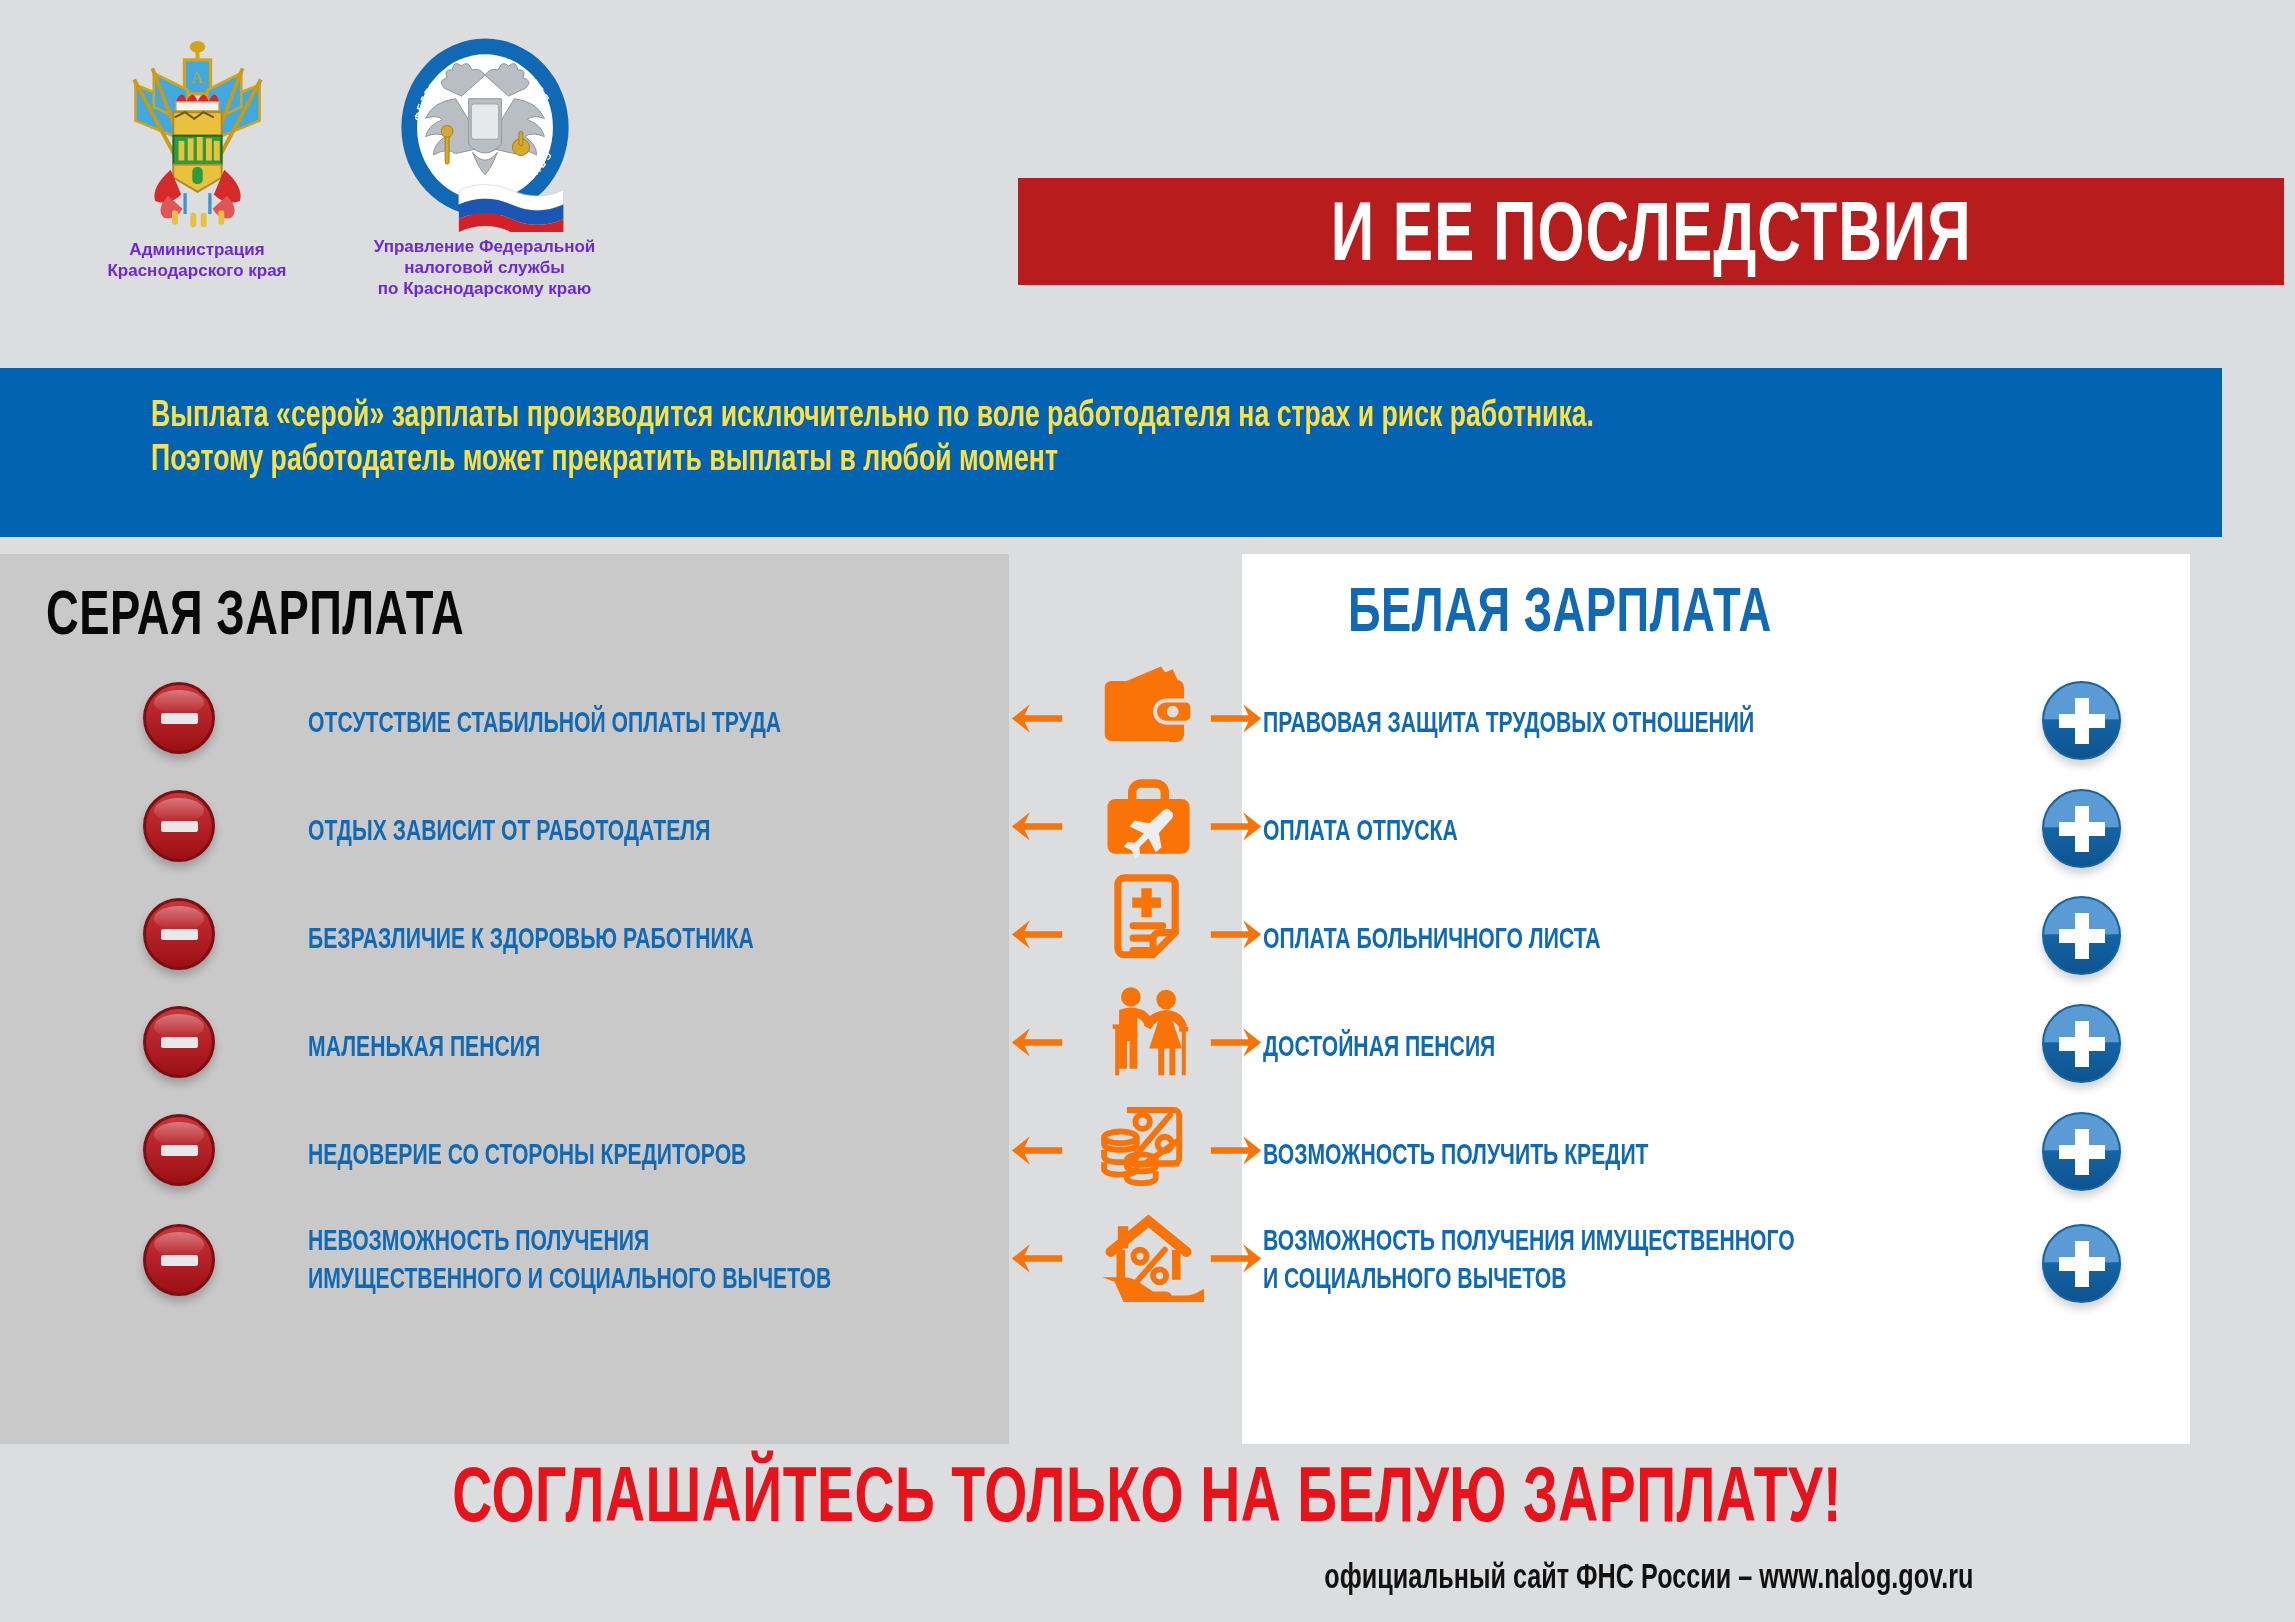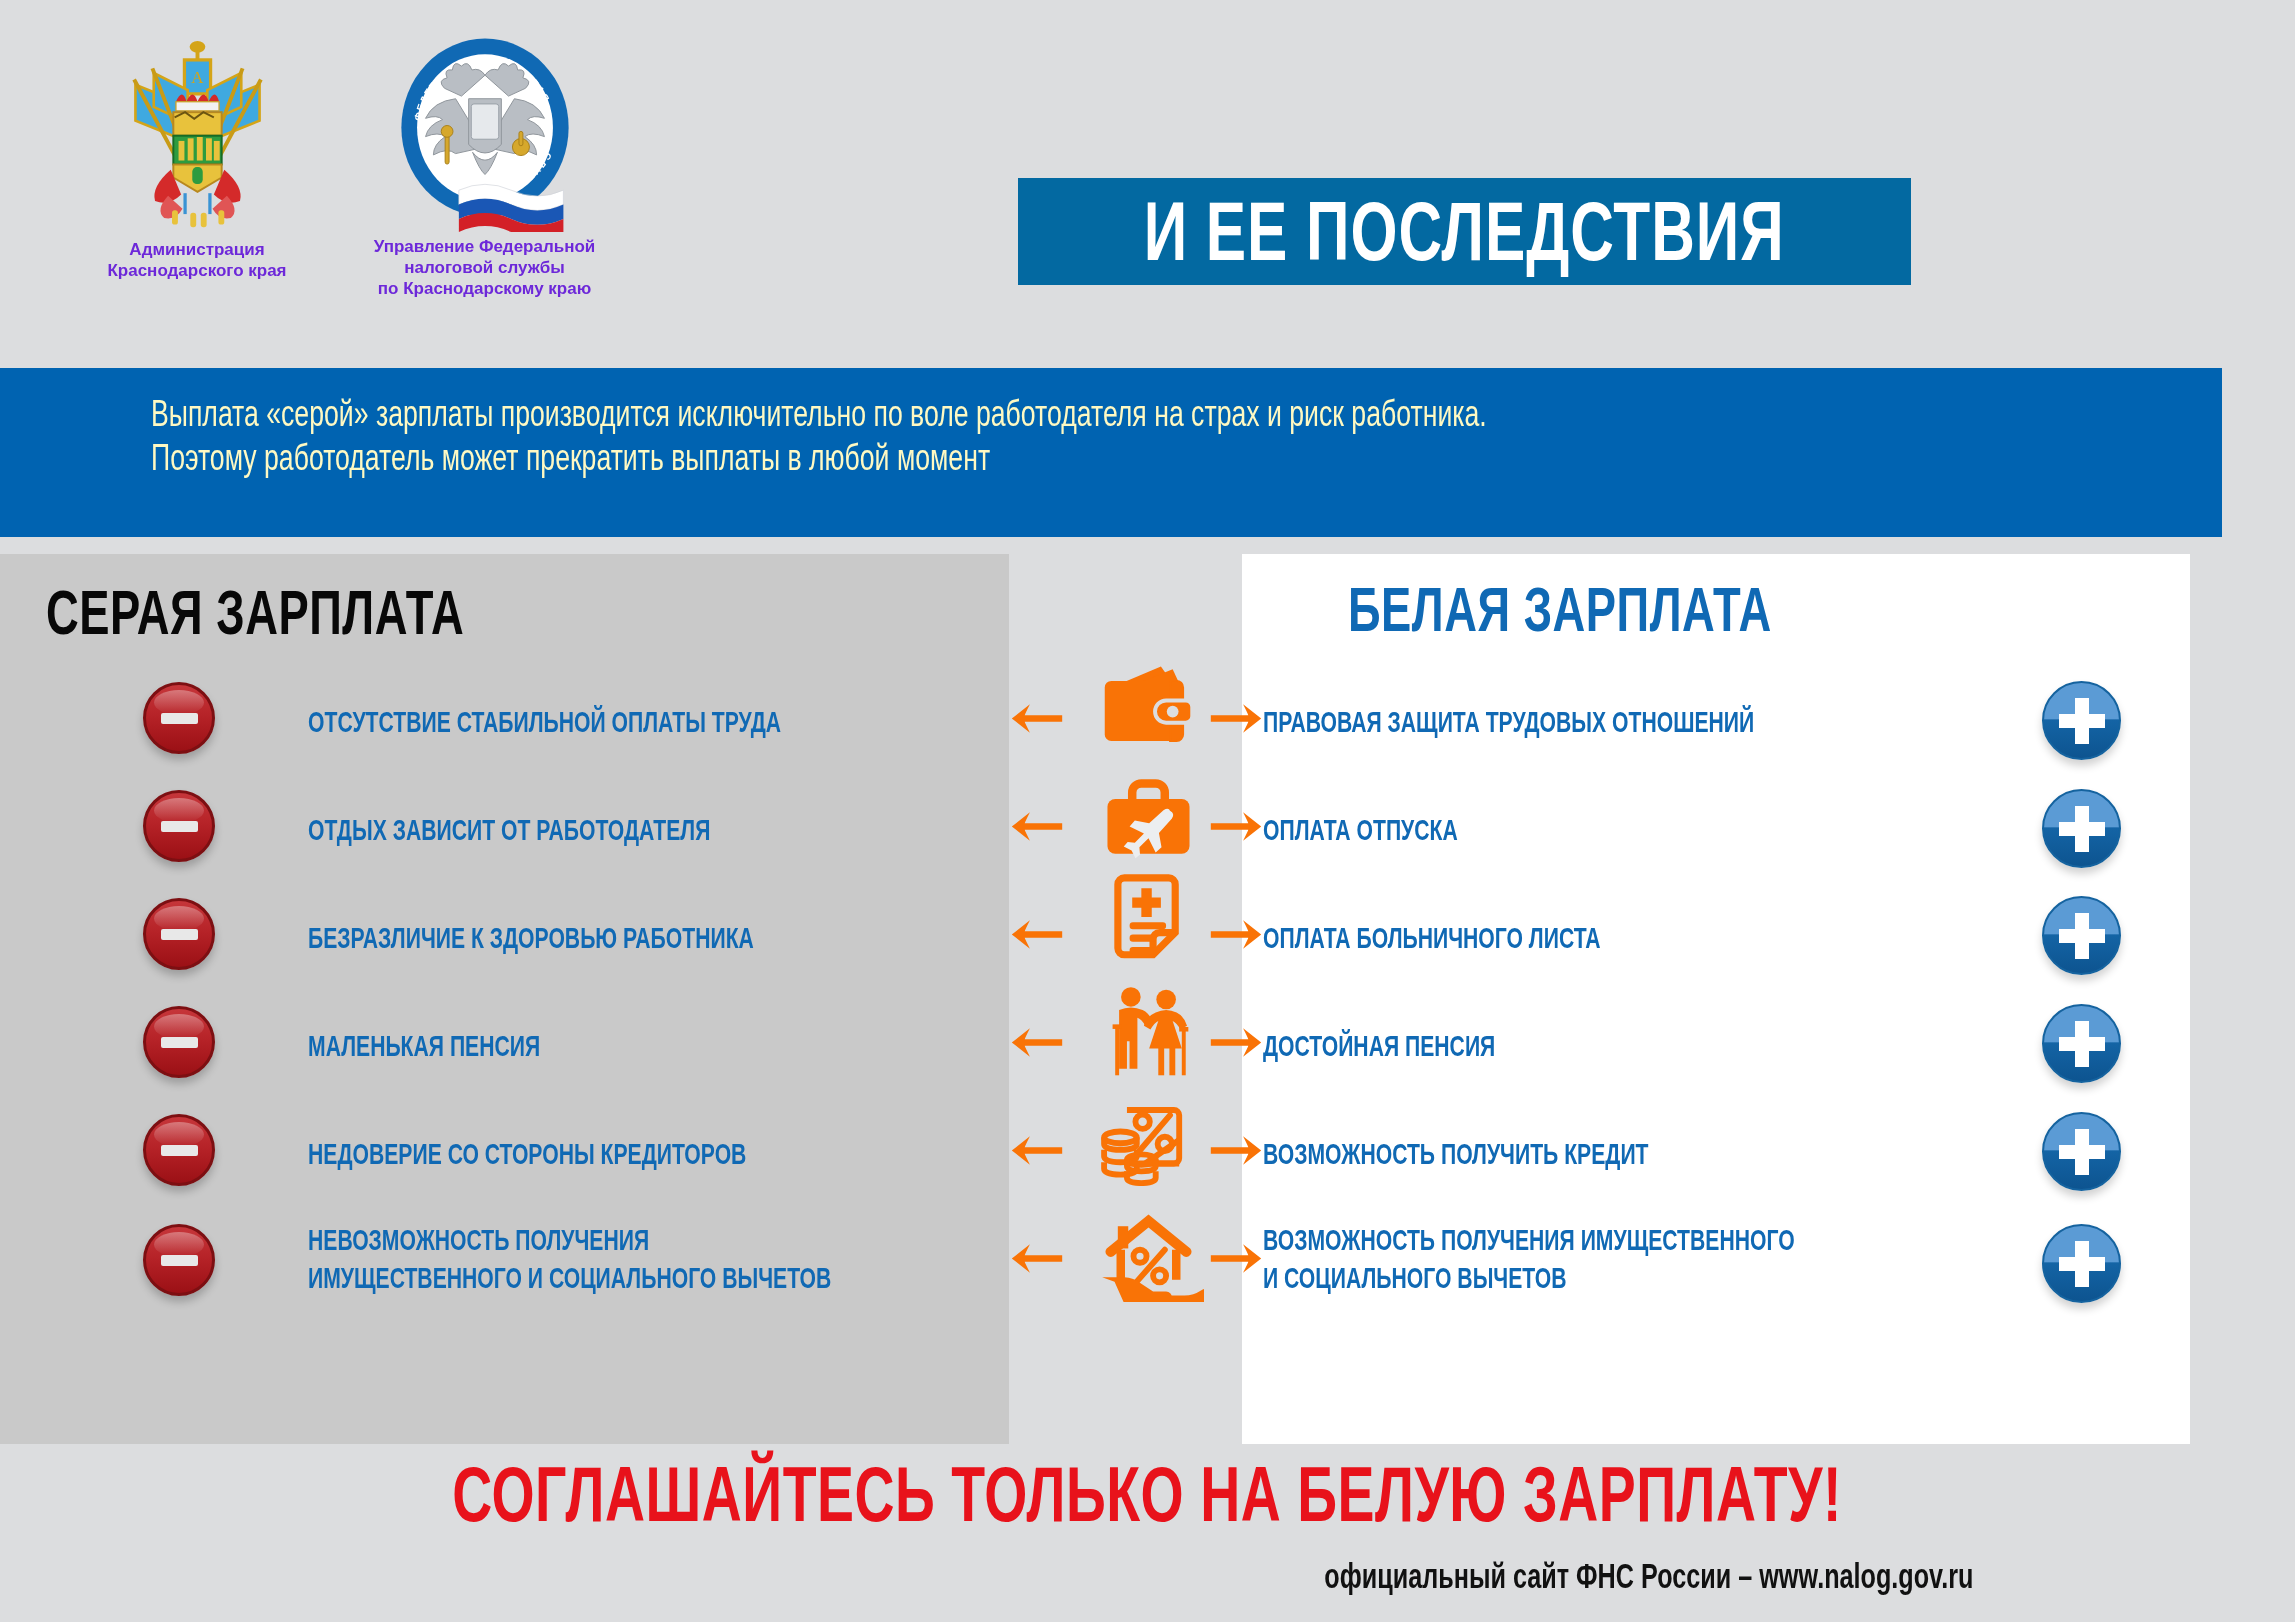--- a/index.html
+++ b/index.html
@@ -35,37 +35,37 @@
   }
   .emblem{height:196px;display:flex;align-items:flex-end;justify-content:center;}
 
   #title-main{
     position:absolute;left:1001px;top:65px;width:1126px;text-align:center;
   }
   #title-main .cond-c{
     font-size:84px;font-weight:bold;color:#1069b4;letter-spacing:1.3px;
   }
   #title-orange{
-    position:absolute;left:1018px;top:178px;width:893px;height:107px;
-    background:#0369a1;display:flex;align-items:center;justify-content:center;
+    position:absolute;left:1018px;top:178px;width:1266px;height:107px;
+    background:#b91c1c;display:flex;align-items:center;justify-content:center;
   }
   #title-orange .cond-c{
     font-size:84px;font-weight:bold;color:#ffffff;letter-spacing:1.3px;
   }
 
   
   #blue-banner{
     position:absolute;left:0;top:368px;width:2222px;height:169px;
     background:#0063b1;
   }
   #blue-banner .btxt{
     position:absolute;left:151px;top:23.6px;
   }
   #blue-banner .bline{
-    font-size:37px;font-weight:normal;color:#fef9c3;line-height:1.20;
+    font-size:37px;font-weight:bold;color:#fde047;line-height:1.20;
   }
   #blue-banner .bline .cond{font-size:37px;}
 
   
   #grey-panel{
     position:absolute;left:0;top:554px;width:1009px;height:890px;
     background:#c9c9c9;
   }
   #white-panel{
     position:absolute;left:1242px;top:554px;width:948px;height:890px;

